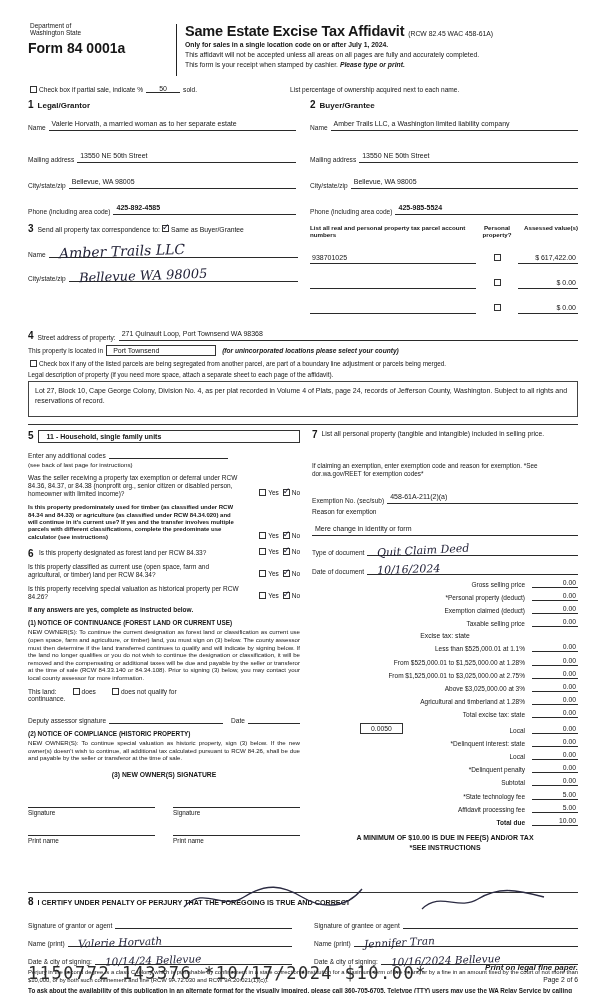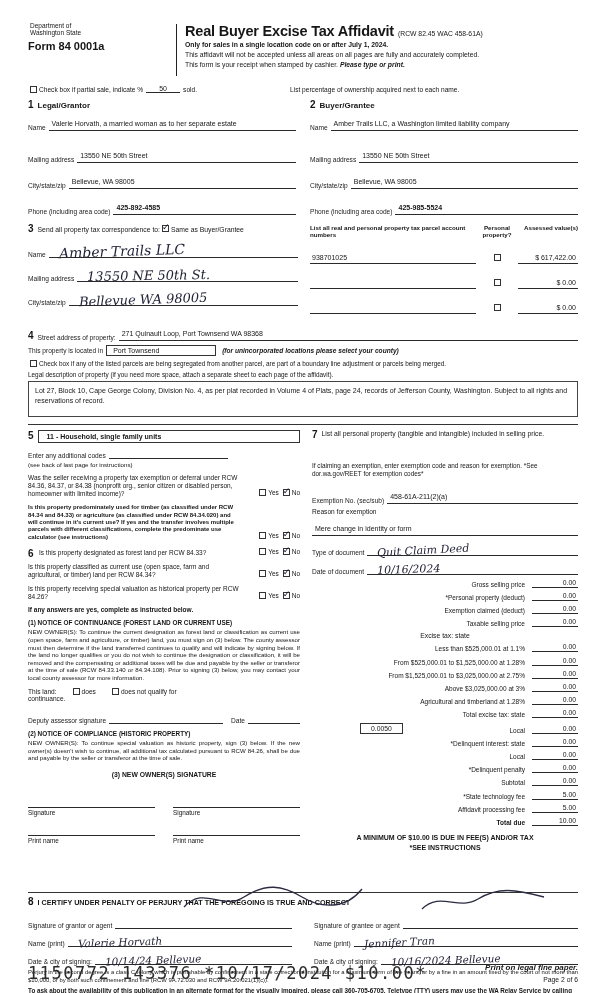--- a/index.html
+++ b/index.html
@@ -21,21 +21,21 @@
   .sectitle{font-weight:bold;font-size:8px}
   .hw{font-family:"DejaVu Serif",serif;font-style:italic;color:#232338;white-space:nowrap}
 
   
   .header{display:flex;align-items:flex-start;height:58px}
   .brand{width:148px}
   .dept{font-size:6.5px;margin-left:2px}
   .rev-line{display:flex;align-items:center;gap:4px}
   .rev{font-size:17px;font-weight:bold;letter-spacing:-0.3px}
   .wa{font-size:6.5px;margin-left:2px}
-  .formno{font-size:11px;font-weight:bold;margin-top:4px}
+  .formno{font-size:14px;font-weight:bold;margin-top:4px}
   .hdiv{width:1px;background:#222;height:52px;margin:2px 8px 0 0}
   .title-block{flex:1;padding-top:1px}
   .title-line{display:flex;align-items:baseline;gap:4px}
   .title{font-size:14.5px;font-weight:bold;letter-spacing:-0.2px}
   .titleref{font-size:6.8px}
   .note{font-size:6.8px;line-height:1.35;margin-top:1px}
 
   
   .partial{display:flex;align-items:flex-end;margin-top:5px;font-size:6.6px}
   .pfill{width:34px;border-bottom:1px solid #2a2a2a;text-align:center;font-size:7px;margin:0 3px}
@@ -126,21 +126,21 @@
 
   <div class="header">
     <div class="brand">
       <div class="dept">Department of</div>
       <div class="wa">Washington State</div>
       <div class="formno">Form 84 0001a</div>
     </div>
     <div class="hdiv"></div>
     <div class="title-block">
       <div class="title-line">
-        <span class="title">Real Buyer Excise Tax Affidavit</span>
+        <span class="title">Same Estate Excise Tax Affidavit</span>
         <span class="titleref">(RCW 82.45 WAC 458-61A)</span>
       </div>
       <div class="note b">Only for sales in a single location code on or after July 1, 2024.</div>
       <div class="note">This affidavit will not be accepted unless all areas on all pages are fully and accurately completed.</div>
       <div class="note">
         <span>This form is your receipt when stamped by cashier. </span><span class="b i">Please type or print.</span>
       </div>
     </div>
   </div>
 
@@ -205,26 +205,20 @@
       <div class="sec3-head">
         <span class="secnum">3</span>
         <span>Send all property tax correspondence to:</span>
         <span class="cb checked"></span>
         <span>Same as Buyer/Grantee</span>
       </div>
       <div class="row">
         <span class="lbl">Name</span>
         <span class="fill">
           <span class="hw hw-abs" style="font-size:14px;transform:rotate(-2deg)">Amber Trails LLC</span>
-        </span>
-      </div>
-      <div class="row">
-        <span class="lbl">Mailing address</span>
-        <span class="fill">
-          <span class="hw hw-abs" style="font-size:13px;transform:rotate(-1deg)">13550 NE 50th St.</span>
         </span>
       </div>
       <div class="row">
         <span class="lbl">City/state/zip</span>
         <span class="fill">
           <span class="hw hw-abs" style="font-size:13px;transform:rotate(-2deg)">Bellevue WA 98005</span>
         </span>
       </div>
     </div>
 

